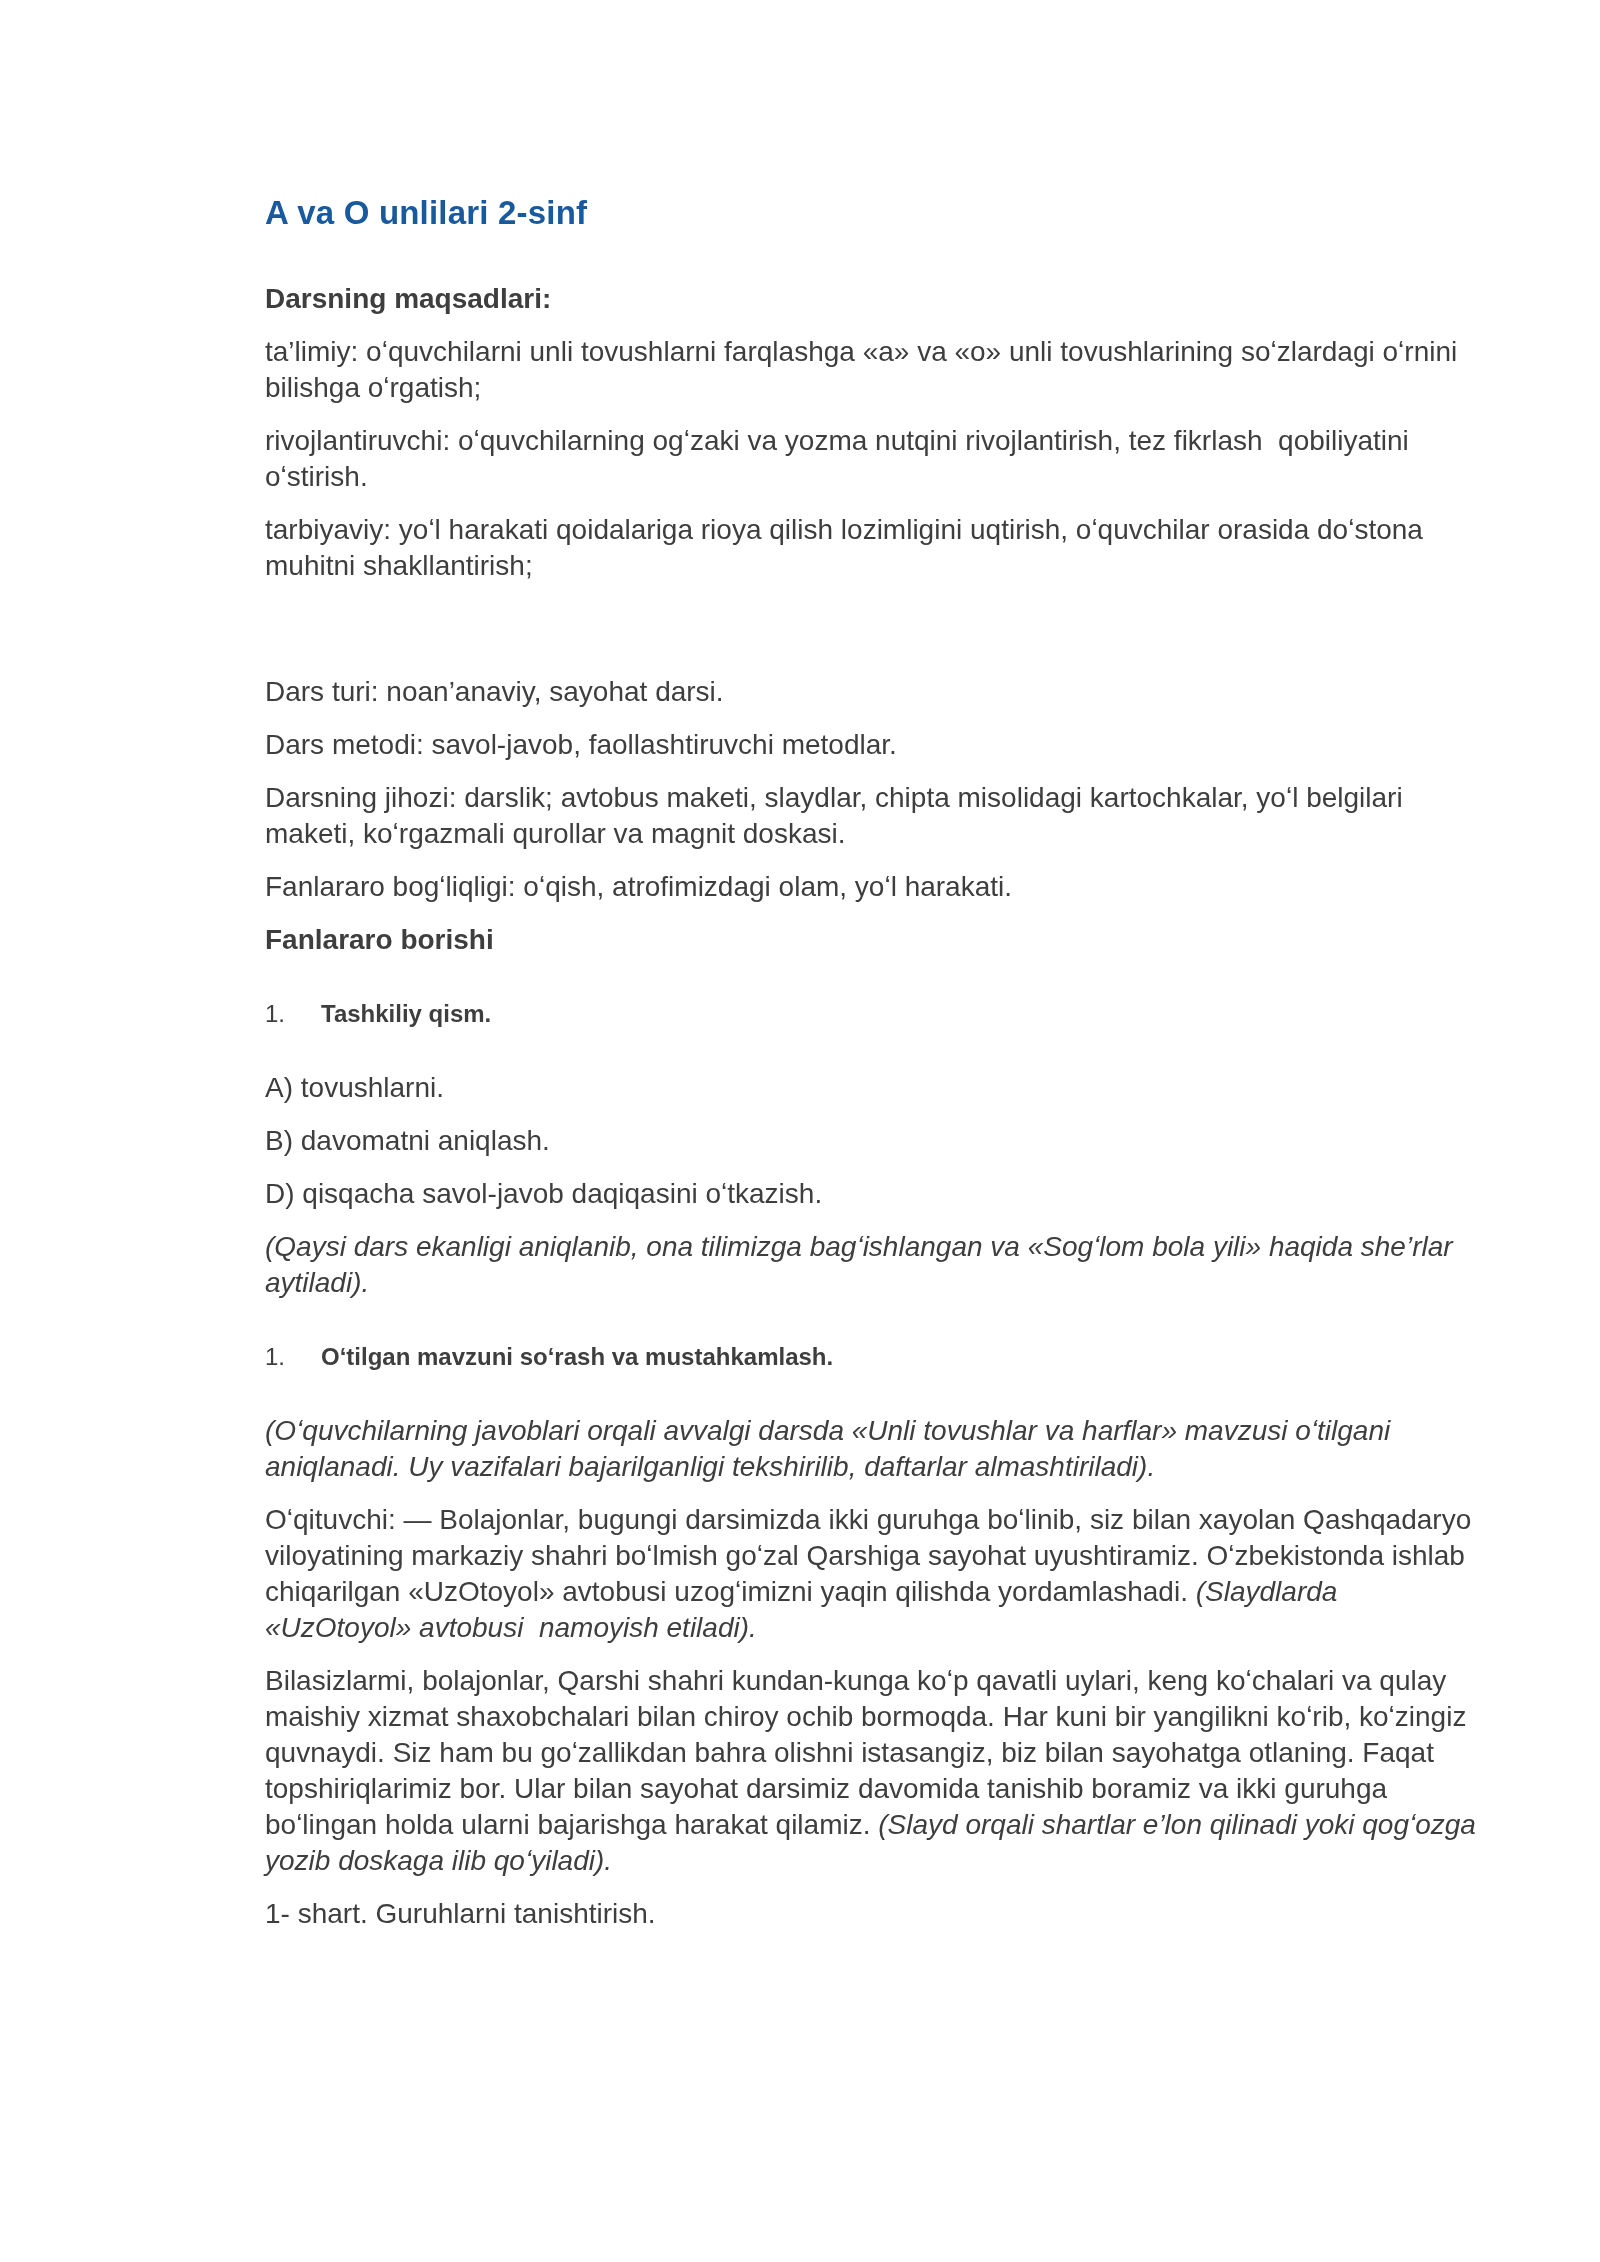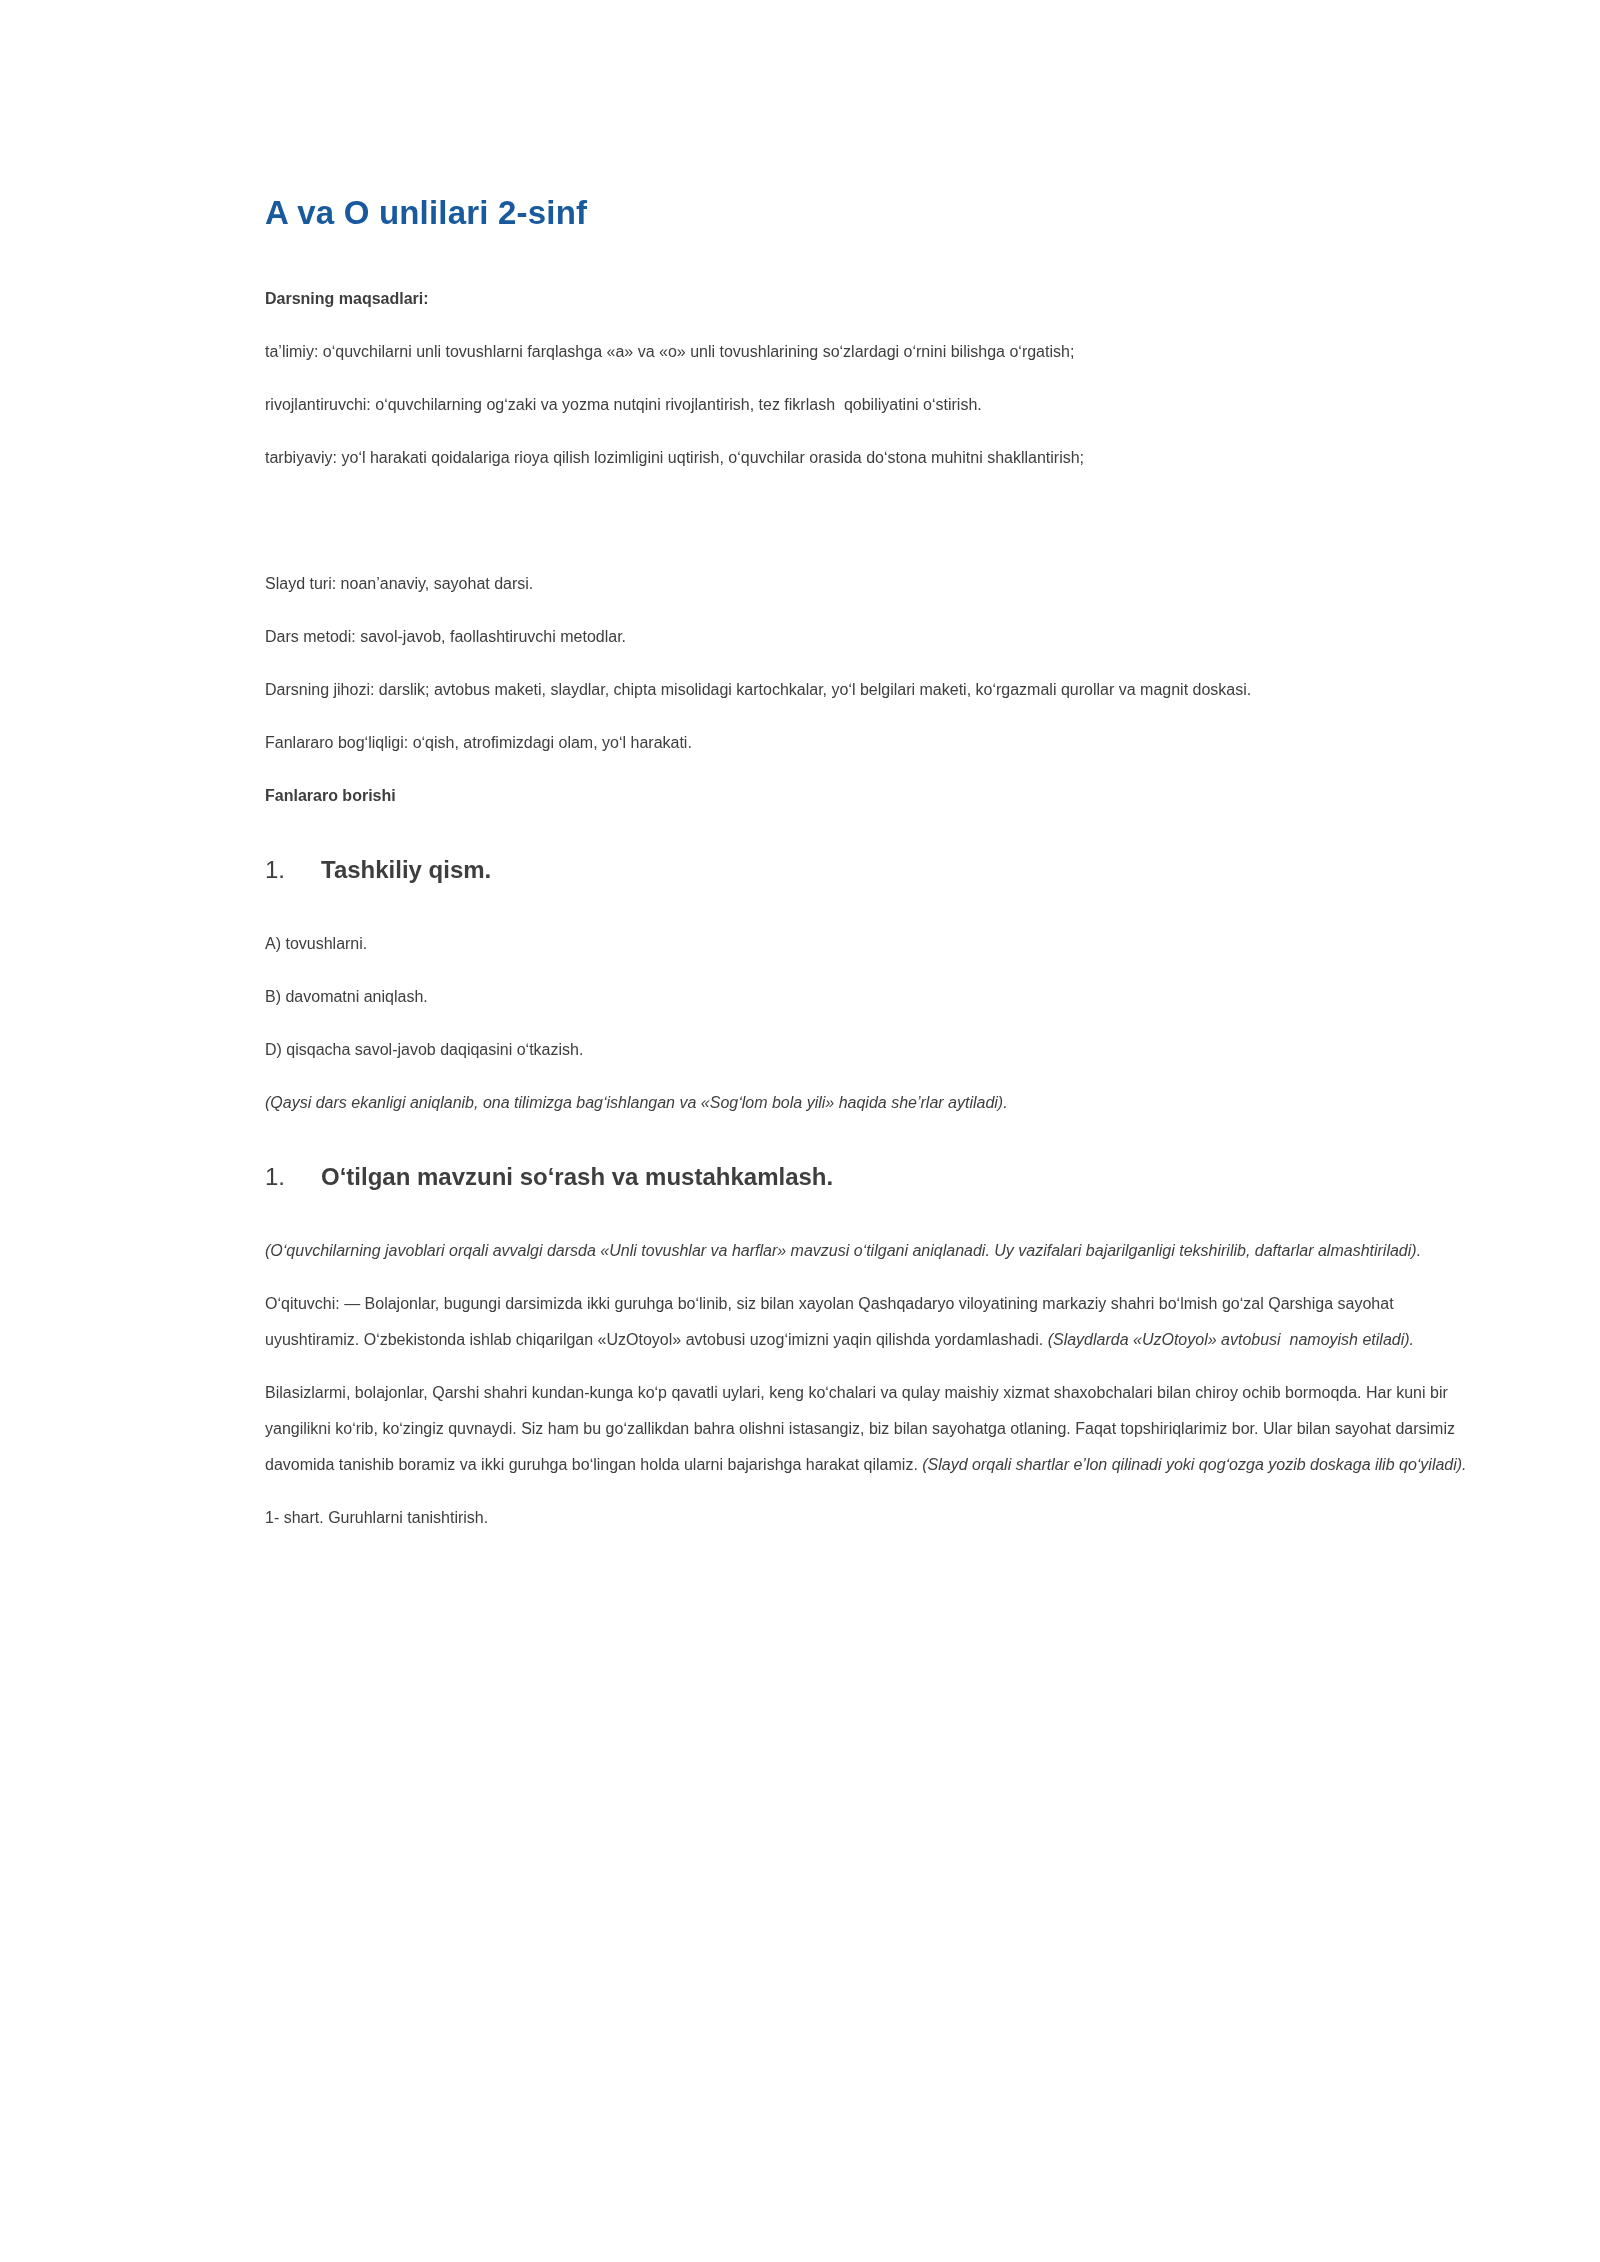--- a/index.html
+++ b/index.html
@@ -23,21 +23,21 @@
   }
   .title {
     font-size: 33px;
     line-height: 40px;
     font-weight: 700;
     color: var(--title-color, #195a9e);
     margin: 0 0 48px 0;
     letter-spacing: 0.2px;
   }
   p {
-    font-size: 16px;
+    font-size: 28px;
     line-height: 36px;
     margin: 17px 0;
   }
   .b { font-weight: 700; }
   .i { font-style: italic; }
   strong { font-weight: 400; }
   em { font-style: italic; }
   .spacer { height: 56px; }
   .list-item {
     display: flex;
@@ -58,21 +58,21 @@
   <p class="b">Darsning maqsadlari:</p>
 
   <p><strong>ta’limiy:</strong><span> oʻquvchilarni unli tovushlarni farqlashga «a» va «o» unli tovushlarining soʻzlardagi oʻrnini bilishga oʻrgatish;</span></p>
 
   <p><strong>rivojlantiruvchi:</strong><span> oʻquvchilarning ogʻzaki va yozma nutqini rivojlantirish, tez fikrlash&nbsp; qobiliyatini oʻstirish.</span></p>
 
   <p><strong>tarbiyaviy:</strong><span> yoʻl harakati qoidalariga rioya qilish lozimligini uqtirish, oʻquvchilar orasida doʻstona muhitni shakllantirish;</span></p>
 
   <div class="spacer"></div>
 
-  <p><strong>Slayd turi:</strong><span> noan’anaviy, sayohat darsi.</span></p>
+  <p><strong>Dars turi:</strong><span> noan’anaviy, sayohat darsi.</span></p>
 
   <p><strong>Dars metodi:</strong><span> savol-javob, faollashtiruvchi metodlar.</span></p>
 
   <p><strong>Darsning jihozi:</strong><span> darslik; avtobus maketi, slaydlar, chipta misolidagi kartochkalar, yoʻl belgilari maketi, koʻrgazmali qurollar va magnit doskasi.</span></p>
 
   <p><strong>Fanlararo bogʻliqligi:</strong><span> oʻqish, atrofimizdagi olam, yoʻl harakati.</span></p>
 
   <p class="b">Fanlararo borishi</p>
 
   <div class="list-item">

